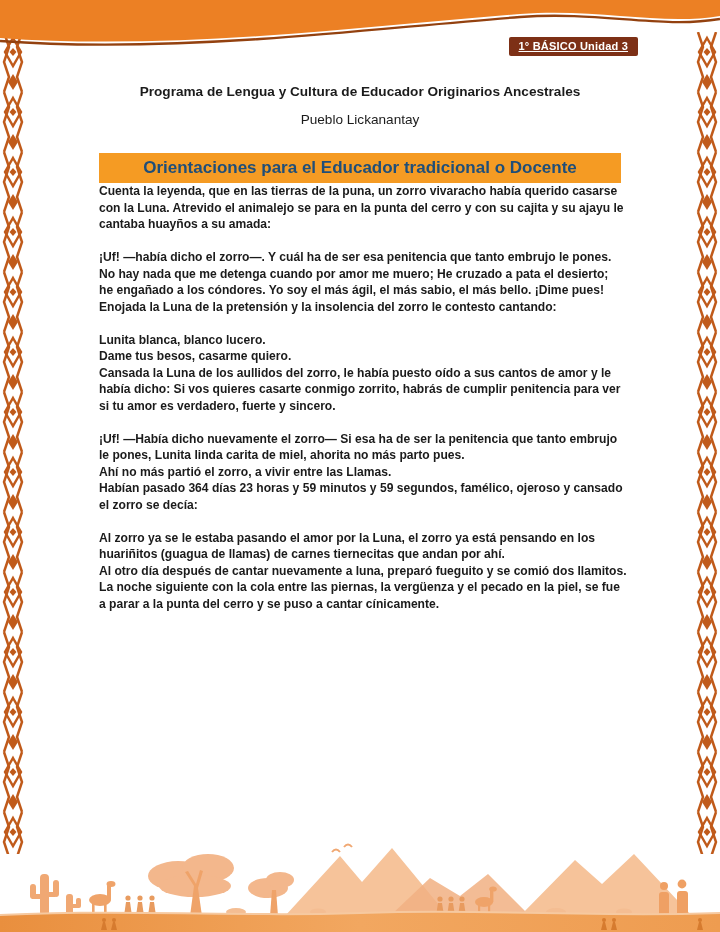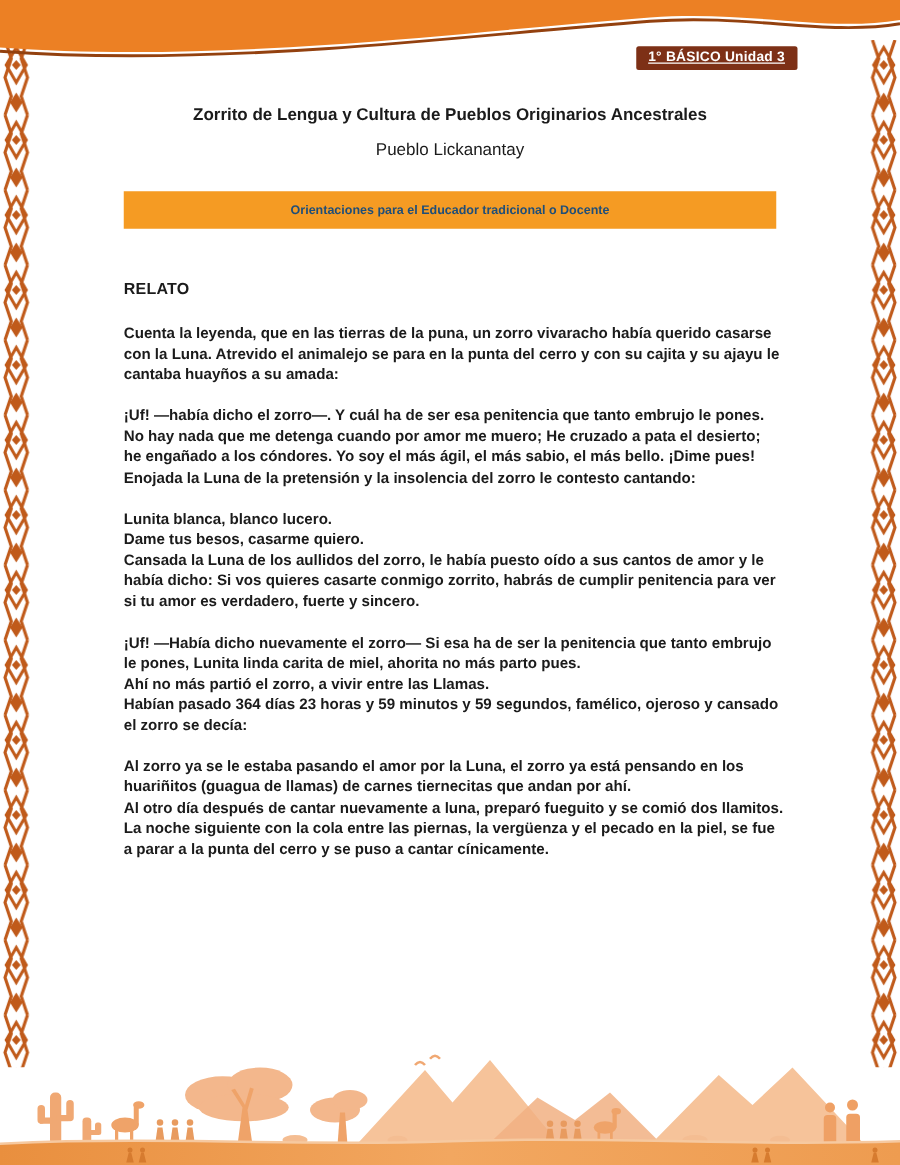--- a/index.html
+++ b/index.html
@@ -17,21 +17,21 @@
     font-size:11px; font-weight:bold; letter-spacing:.2px;
     padding:3px 10px 4px; border-radius:2px;text-decoration:underline;
   }
   .content { position:absolute; left:99px; top:84px; width:522px; }
   .doc-title { font-size:13.6px; font-weight:bold; text-align:center; margin:0 0 13px; }
   .doc-subtitle { font-size:13.6px; font-weight:normal; text-align:center; margin:0 0 26px; }
   .banner {
     background:#F59B23; height:30px;
     display:flex; align-items:center; justify-content:center;
   }
-  .banner span { color:#1F4E79; font-weight:bold; font-size:10px; }
+  .banner span { color:#1F4E79; font-weight:bold; font-size:17px; }
   .section-heading { font-size:12.8px; font-weight:bold; margin:40px 0 20px; letter-spacing:.2px; }
   p.story {
     font-size:12.1px; line-height:16.5px; margin:0 0 16.5px;
     white-space:pre-line; width:548px;font-weight:bold;
   }
   .footer-art { position:absolute; bottom:0; left:0; }
 </style>
 </head>
 <body>
 
@@ -161,26 +161,25 @@
       <circle cx="604" cy="84" r="2"></circle>
         <path d="M601,94 L603,86 L605,86 L607,94 Z"></path>
       <circle cx="614" cy="84" r="2"></circle>
         <path d="M611,94 L613,86 L615,86 L617,94 Z"></path>
       <circle cx="700" cy="84" r="2"></circle>
         <path d="M697,94 L699,86 L701,86 L703,94 Z"></path>
     </g>
   </svg>
 
   <div class="content">
-    <h1 class="doc-title">Zorrito de Lengua y Cultura de Pueblos Originarios Ancestrales</h1>
+    <h1 class="doc-title">Programa de Lengua y Cultura de Educador Originarios Ancestrales</h1>
     <h2 class="doc-subtitle">Pueblo Lickanantay</h2>
     <div class="banner">
       <span>Orientaciones para el Educador tradicional o Docente</span>
     </div>
-    <h3 class="section-heading">RELATO</h3>
     <div>
       <p class="story">Cuenta la leyenda, que en las tierras de la puna, un zorro vivaracho había querido casarse
 con la Luna. Atrevido el animalejo se para en la punta del cerro y con su cajita y su ajayu le
 cantaba huayños a su amada:</p>
       <p class="story">¡Uf! —había dicho el zorro—. Y cuál ha de ser esa penitencia que tanto embrujo le pones.
 No hay nada que me detenga cuando por amor me muero; He cruzado a pata el desierto;
 he engañado a los cóndores. Yo soy el más ágil, el más sabio, el más bello. ¡Dime pues!
 Enojada la Luna de la pretensión y la insolencia del zorro le contesto cantando:</p>
       <p class="story">Lunita blanca, blanco lucero.
 Dame tus besos, casarme quiero.

